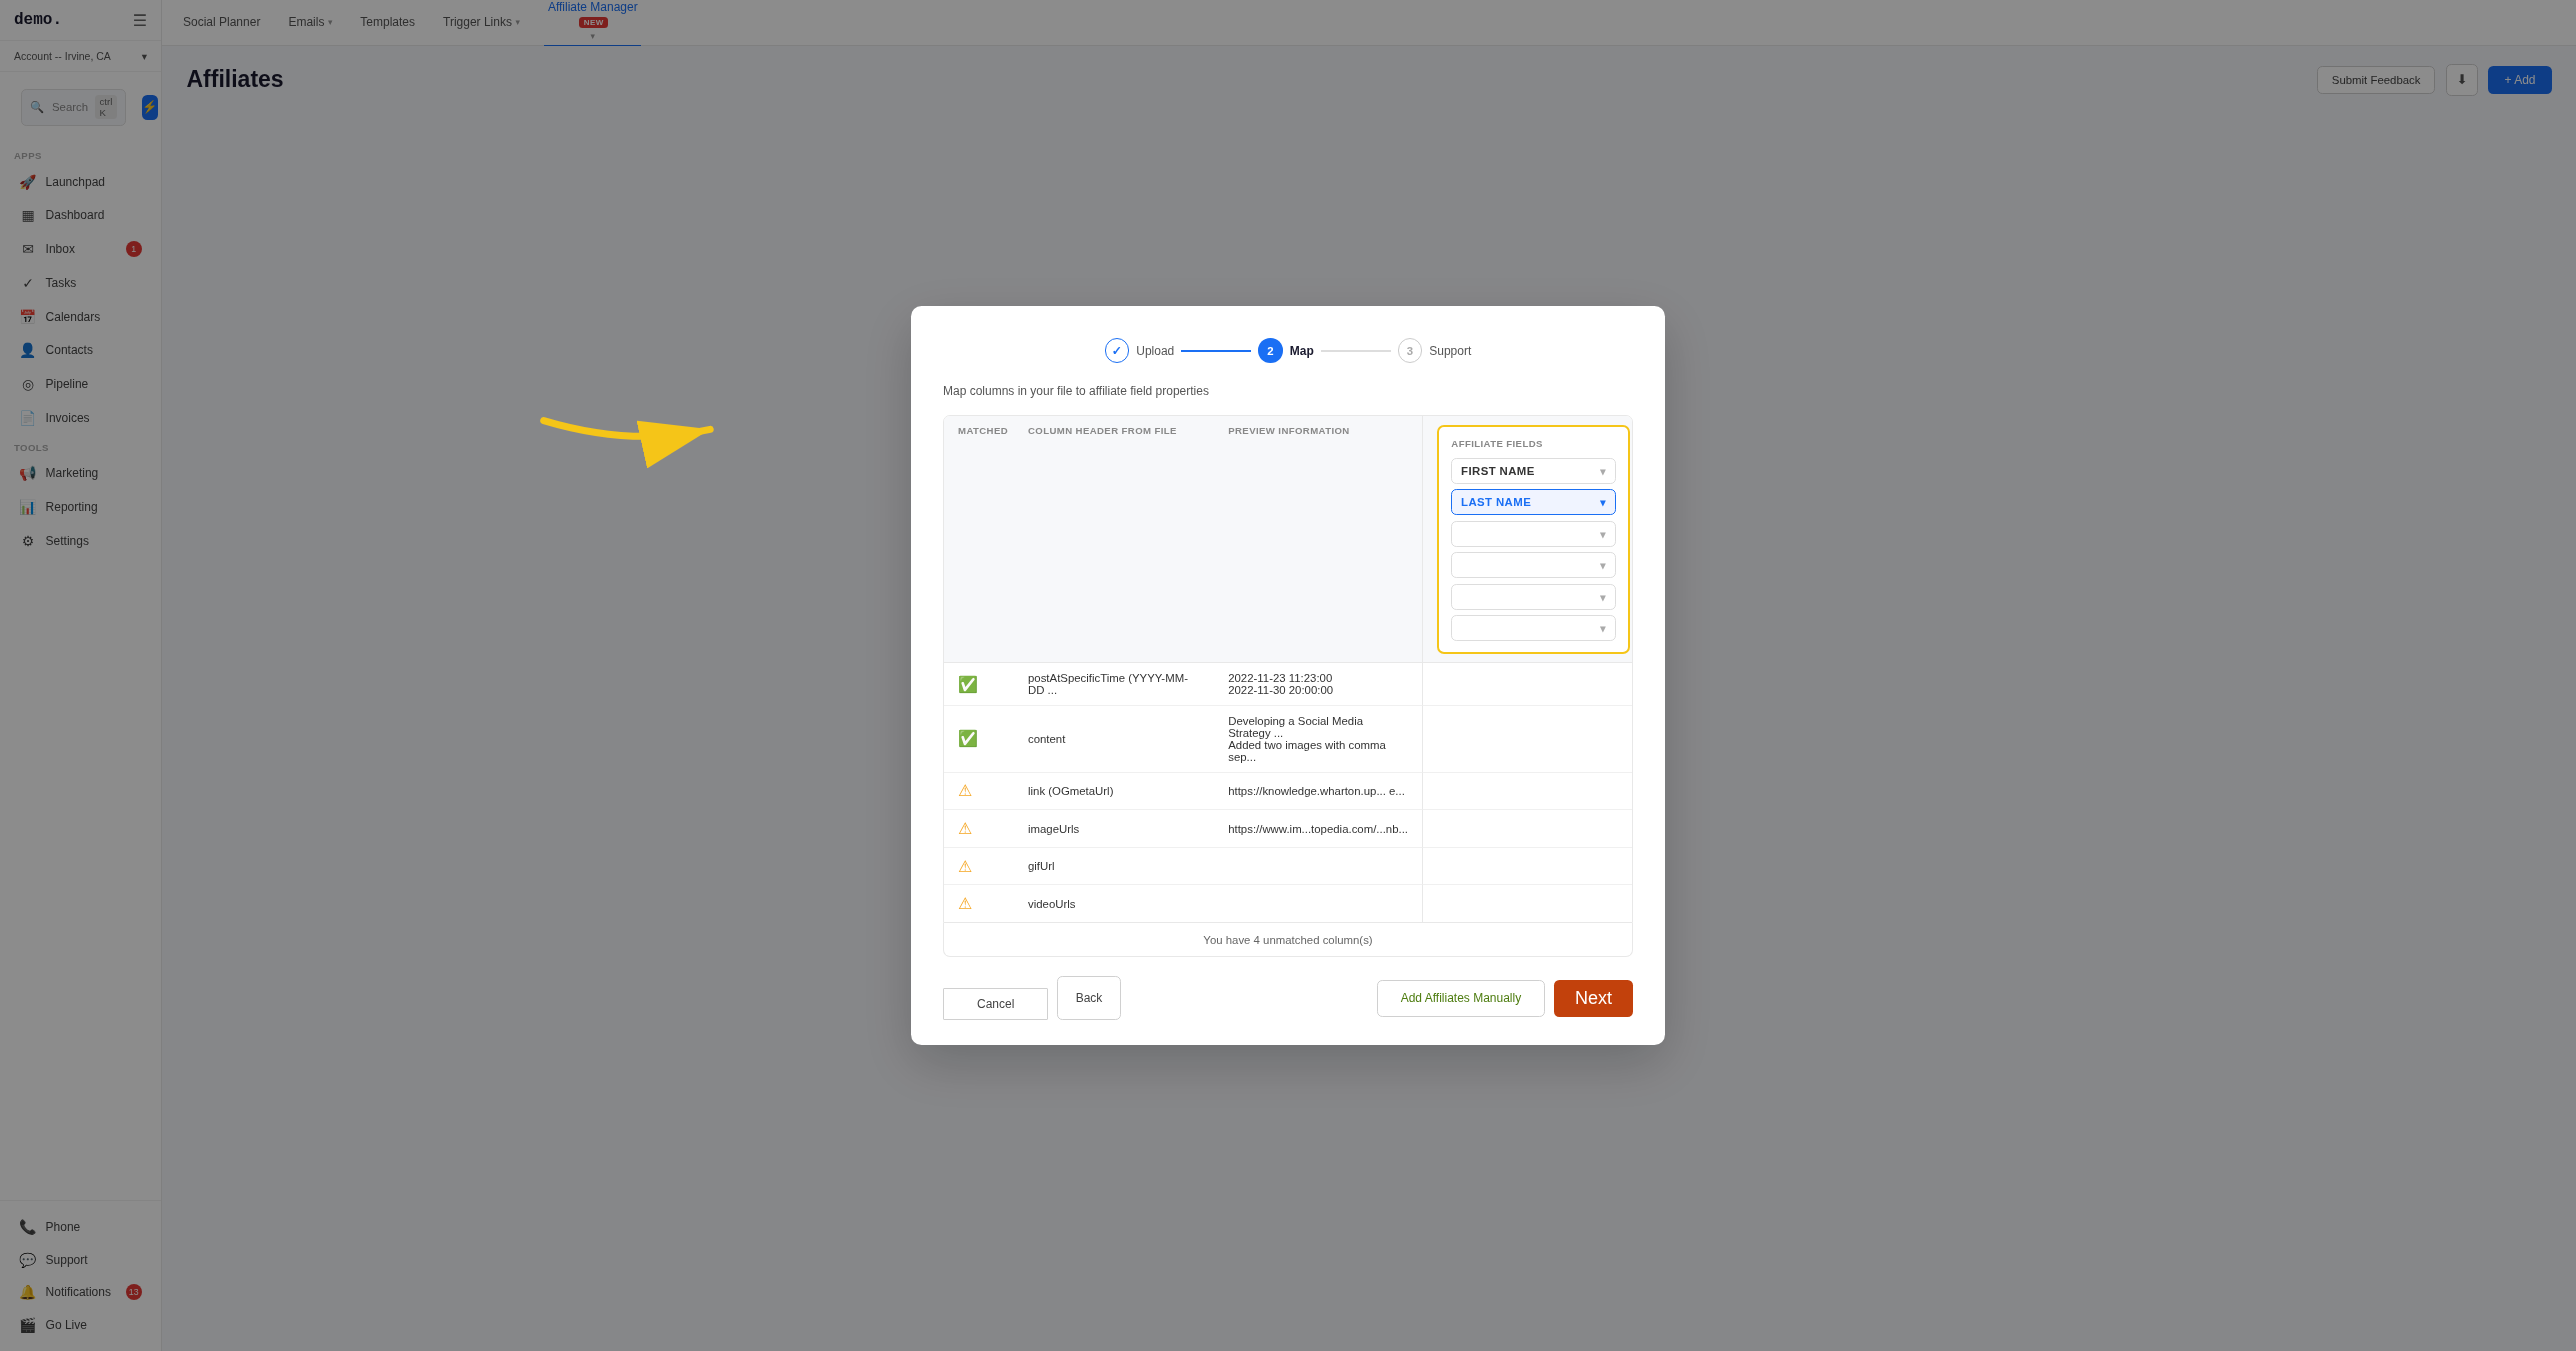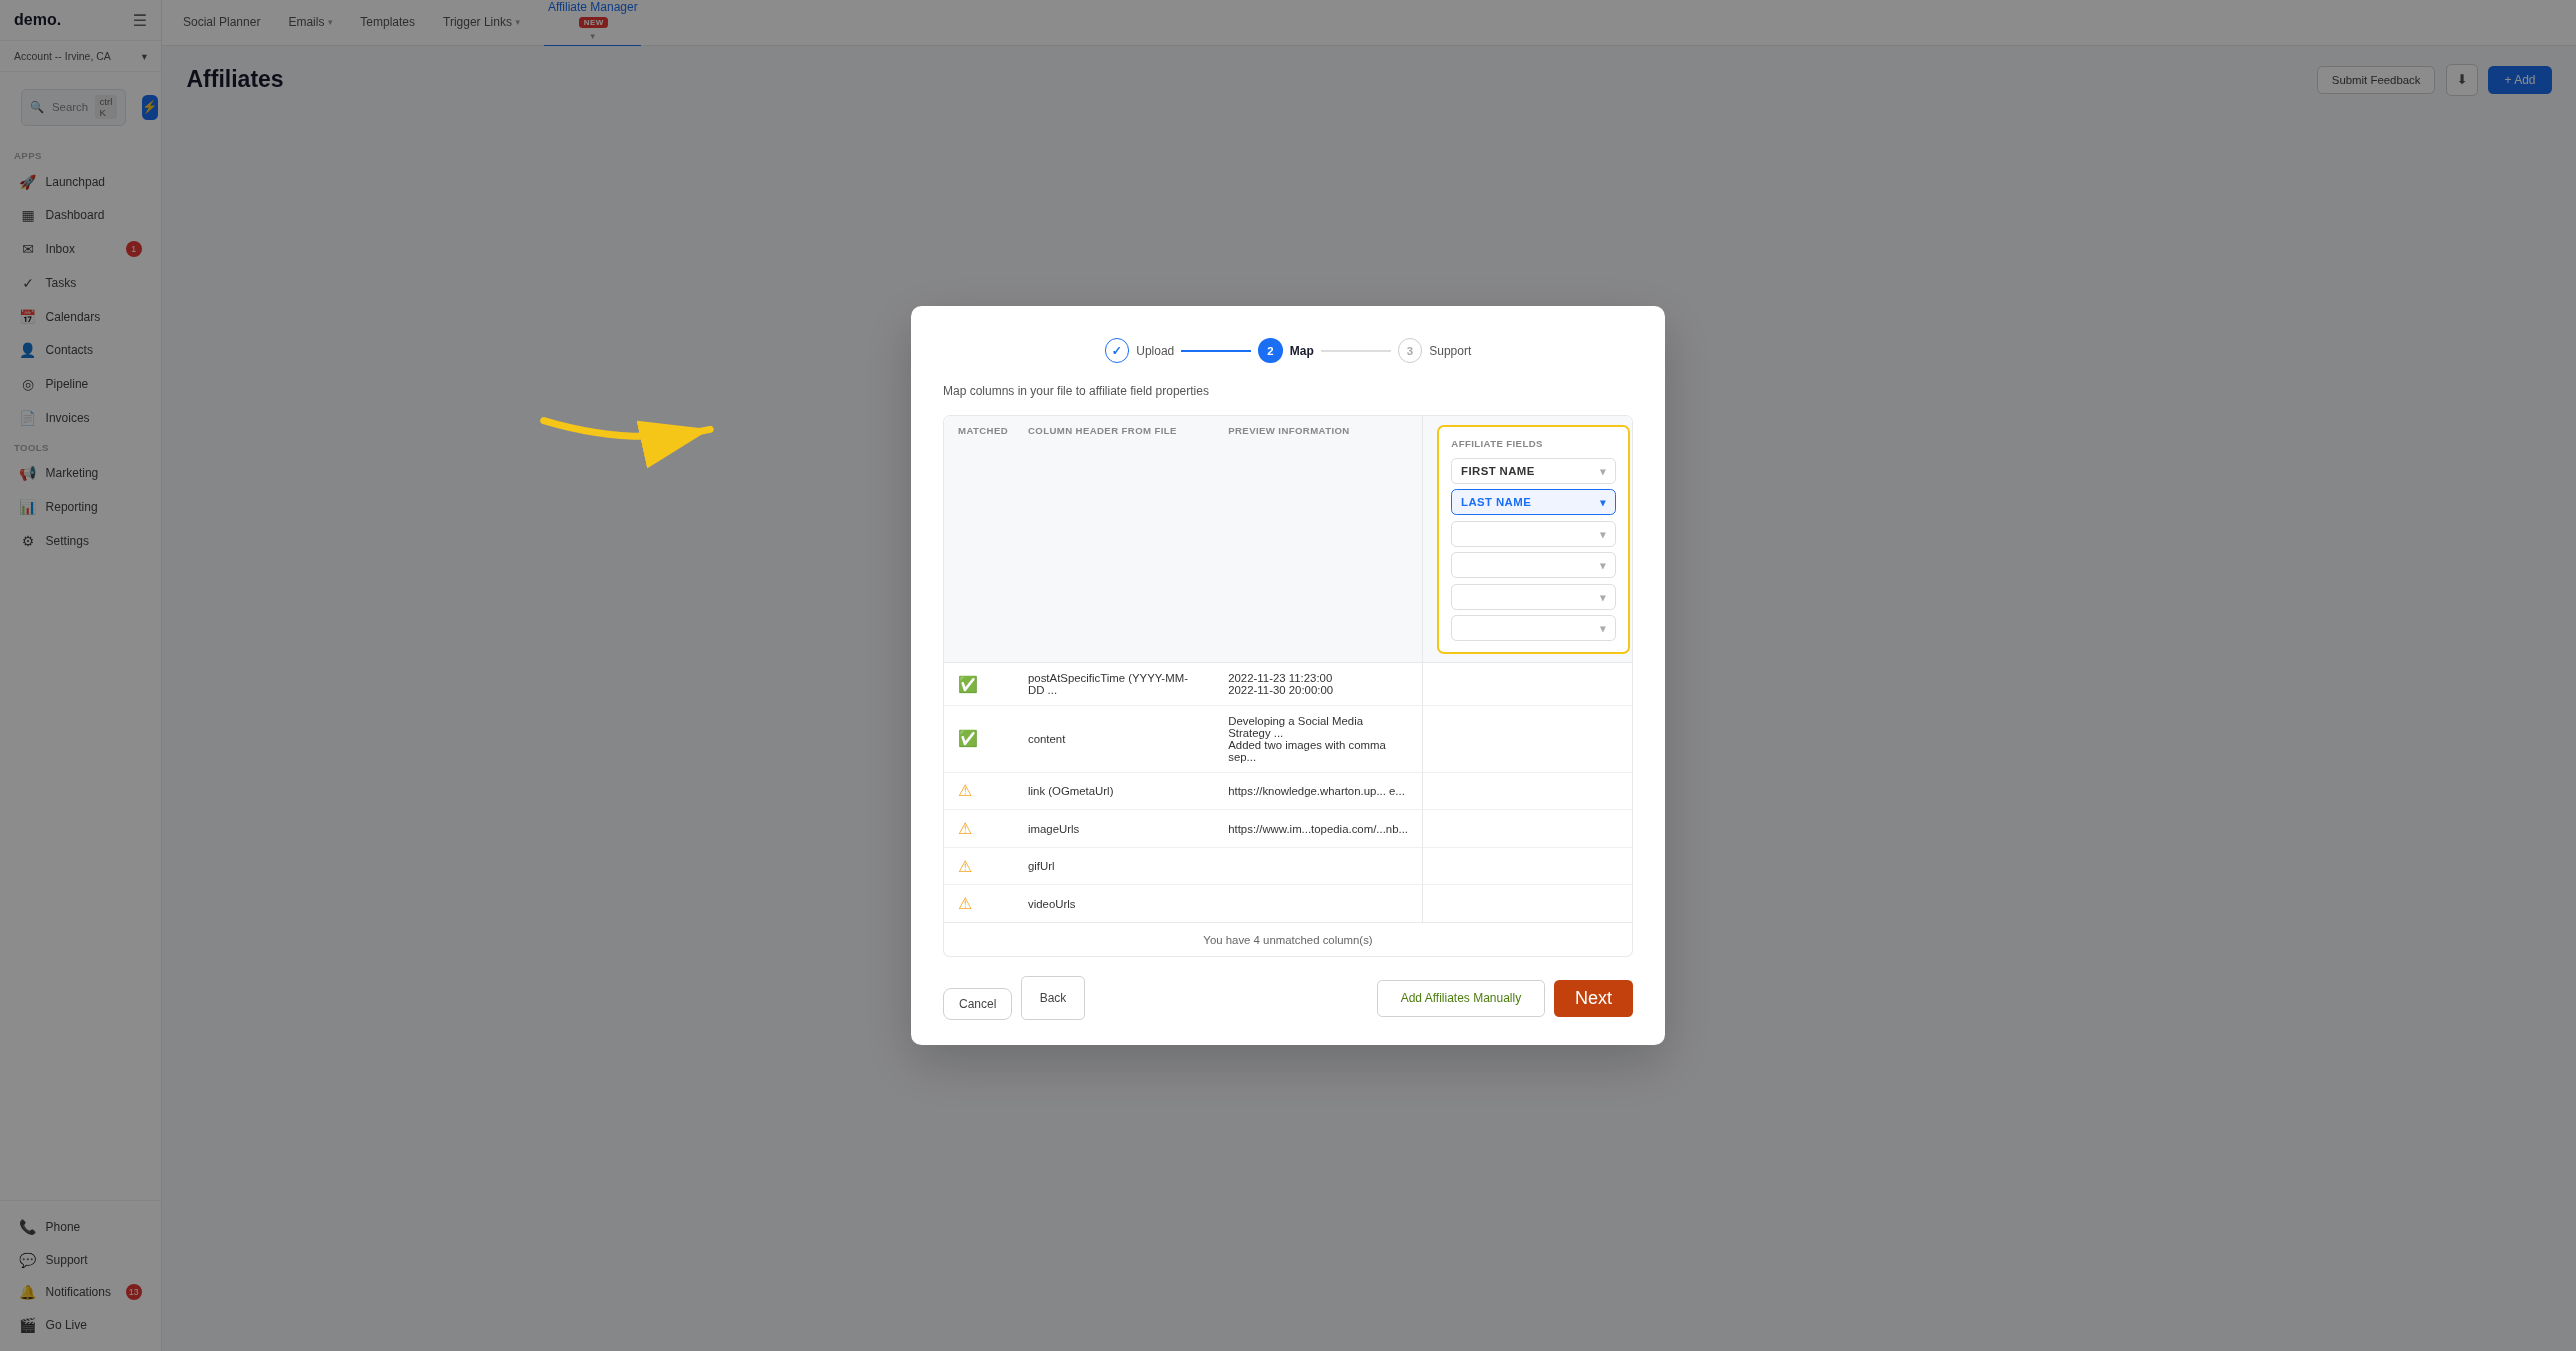--- a/index.html
+++ b/index.html
@@ -1,21 +1,21 @@
 <!DOCTYPE html>
 <html style="font-size:14px"><head>
   <meta charset="utf-8">
   <style>
     * { box-sizing: border-box; margin: 0; padding: 0; }
     body { font-family: -apple-system, BlinkMacSystemFont, 'Segoe UI', sans-serif; background: #f5f6fa; display: flex; height: 100vh; overflow: hidden; font-size: 12.3px; }
 
     
     .sidebar { width: 162px; background: #fff; border-right: 0.9px solid #e8e8e8; display: flex; flex-direction: column; flex-shrink: 0; height: 100vh; overflow-y: auto; }
     .sidebar-logo { padding: 10.5px 14px; border-bottom: 0.9px solid #f0f0f0; display: flex; align-items: center; justify-content: space-between; }
-    .logo-text { font-size: 16px; font-weight: 700; color: #1a1a2e; }
+    .logo-text { font-size: 16px; font-weight: 700; color: #1a1a2e; font-family: Liberation Mono, monospace; }
     .sidebar-hamburger { cursor: pointer; color: #666; font-size: 16px; }
     .sidebar-account { padding: 8.8px 14px; display: flex; align-items: center; justify-content: space-between; font-size: 10.5px; color: #555; border-bottom: 0.9px solid #f0f0f0; cursor: pointer; }
     .sidebar-search { margin: 8.8px 10.5px; display: flex; align-items: center; gap: 7px; background: #f5f6fa; border: 0.9px solid #e0e0e0; border-radius: 5.3px; padding: 5.3px 8.8px; cursor: pointer; }
     .sidebar-search span { color: #888; font-size: 11.4px; }
     .sidebar-search .shortcut { margin-left: auto; background: #e8e8e8; border-radius: 3.5px; padding: 0.9px 4.4px; font-size: 9.6px; color: #666; }
     .sidebar-bolt { width: 24.5px; height: 24.5px; background: #1a6ff4; border-radius: 5.3px; display: flex; align-items: center; justify-content: center; color: white; font-size: 12.3px; cursor: pointer; margin-left: 5.3px; }
     .sidebar-section-label { padding: 7px 14px 3.5px; font-size: 9.6px; font-weight: 600; color: #aaa; text-transform: uppercase; letter-spacing: 0.4px; }
     .sidebar-item { display: flex; align-items: center; gap: 8.8px; padding: 8px 14px; cursor: pointer; color: #444; font-size: 12px; border-radius: 5.3px; margin: 0.9px 5.3px; position: relative; }
     .sidebar-item .icon { font-size: 14px; width: 17.5px; text-align: center; }
     .sidebar-badge { background: #e53935; color: white; border-radius: 50%; width: 16px; height: 16px; font-size: 8.8px; display: flex; align-items: center; justify-content: center; margin-left: auto; }
@@ -64,21 +64,21 @@
     .affiliate-panel { background: #fff; border: 2.2px solid #f5c518; border-radius: 7px; padding: 10.5px 12.3px; min-width: 193px; }
     .affiliate-panel-title { font-size: 9.6px; font-weight: 700; color: #888; text-transform: uppercase; letter-spacing: 0.4px; margin-bottom: 8.8px; }
     .af-select-row { display: flex; align-items: center; justify-content: space-between; border: 0.9px solid #ddd; border-radius: 5.3px; padding: 6.1px 8.8px; font-size: 11.4px; color: #333; background: #fff; margin-bottom: 5.3px; cursor: pointer; }
     .af-select-row.active { border-color: #1a6ff4; }
     .af-chevron { color: #aaa; font-size: 10.5px; }
 
     
     .modal-footer { display: flex; align-items: center; justify-content: space-between; margin-top: 19px; }
     .footer-left { display: flex; gap: 8.8px; }
     .footer-right { display: flex; gap: 8.8px; }
-    .btn-cancel { background: #fff; border: 0.9px solid #d0d0d0; border-radius: 8px; padding: 8px 15px; font-size: 12px; color: #444; cursor: pointer; margin-top: 12px; }
+    .btn-cancel { background: #fff; border: 0.9px solid #d0d0d0; border-radius: 1px; padding: 8px 33px; font-size: 12px; color: #444; cursor: pointer; margin-top: 12px; }
     .btn-back { background: #fff; border: 0.9px solid #d0d0d0; border-radius: 5.3px; padding: 8px 17.5px; font-size: 12px; color: #444; cursor: pointer; }
     .btn-add-manually { background: #fff; border: 0.9px solid #d0d0d0; border-radius: 5.3px; padding: 8px 23px; font-size: 12px; color: #4d7c0f; cursor: pointer; }
     .btn-next { background: #c2410c; color: white; border: none; border-radius: 5.3px; padding: 8px 21px; font-size: 18px; font-weight: 500; cursor: pointer; }
 
     .grid-table { display: grid; grid-template-columns: 70px 1fr 1fr 210px; border: 0.9px solid #e8e8e8; border-radius: 7px 7px 0 0; overflow: hidden; }
     .grid-th { background: #f7f8fa; padding: 8.8px 14px; font-size: 9.6px; font-weight: 700; color: #888; letter-spacing: 0.4px; text-transform: uppercase; border-bottom: 0.9px solid #e8e8e8; }
     .grid-td { padding: 8.8px 14px; border-bottom: 0.9px solid #f0f0f0; font-size: 11.4px; color: #333; display: flex; align-items: center; }
     .grid-td.last-col { border-left: 0.9px solid #e8e8e8; padding: 5.3px 8.8px; flex-direction: column; gap: 3.5px; }
     .grid-th.last-col { border-left: 0.9px solid #e8e8e8; }
 

